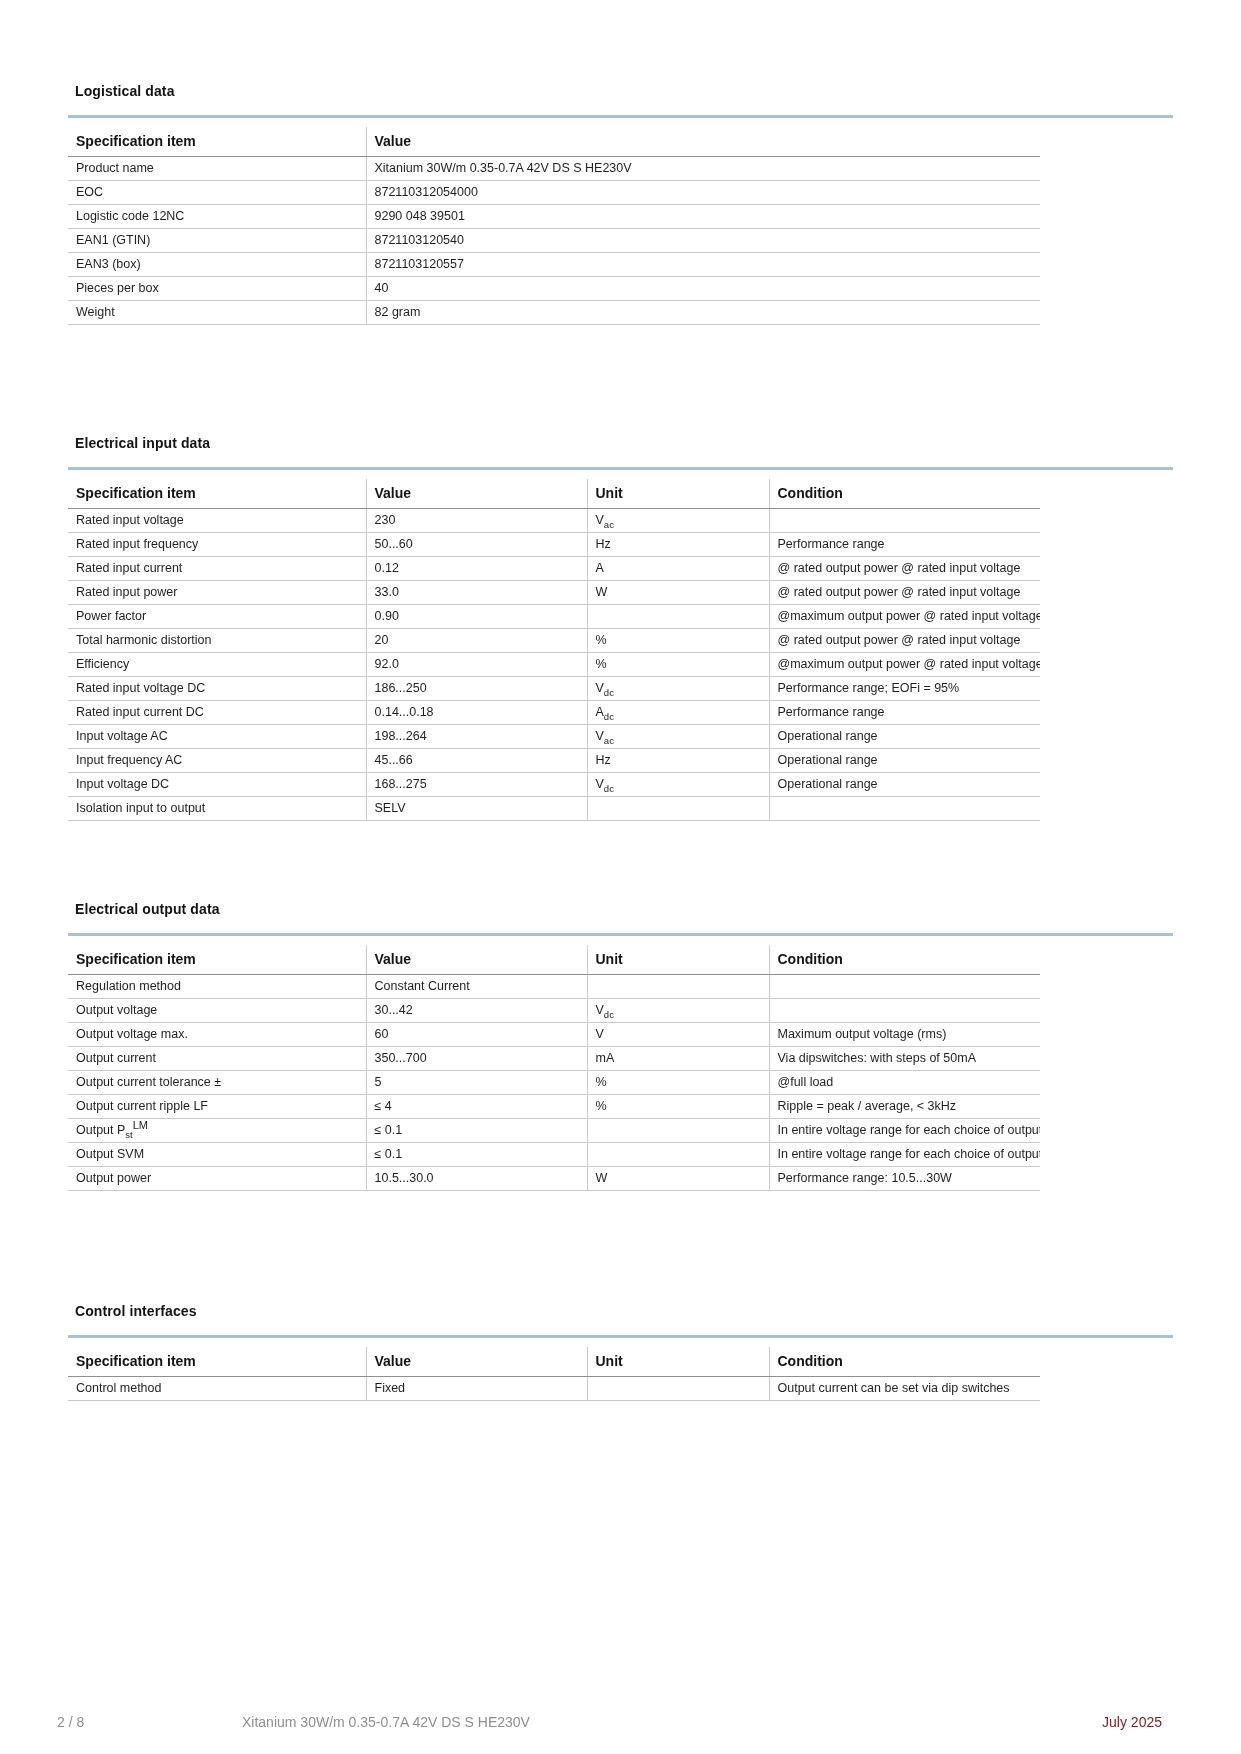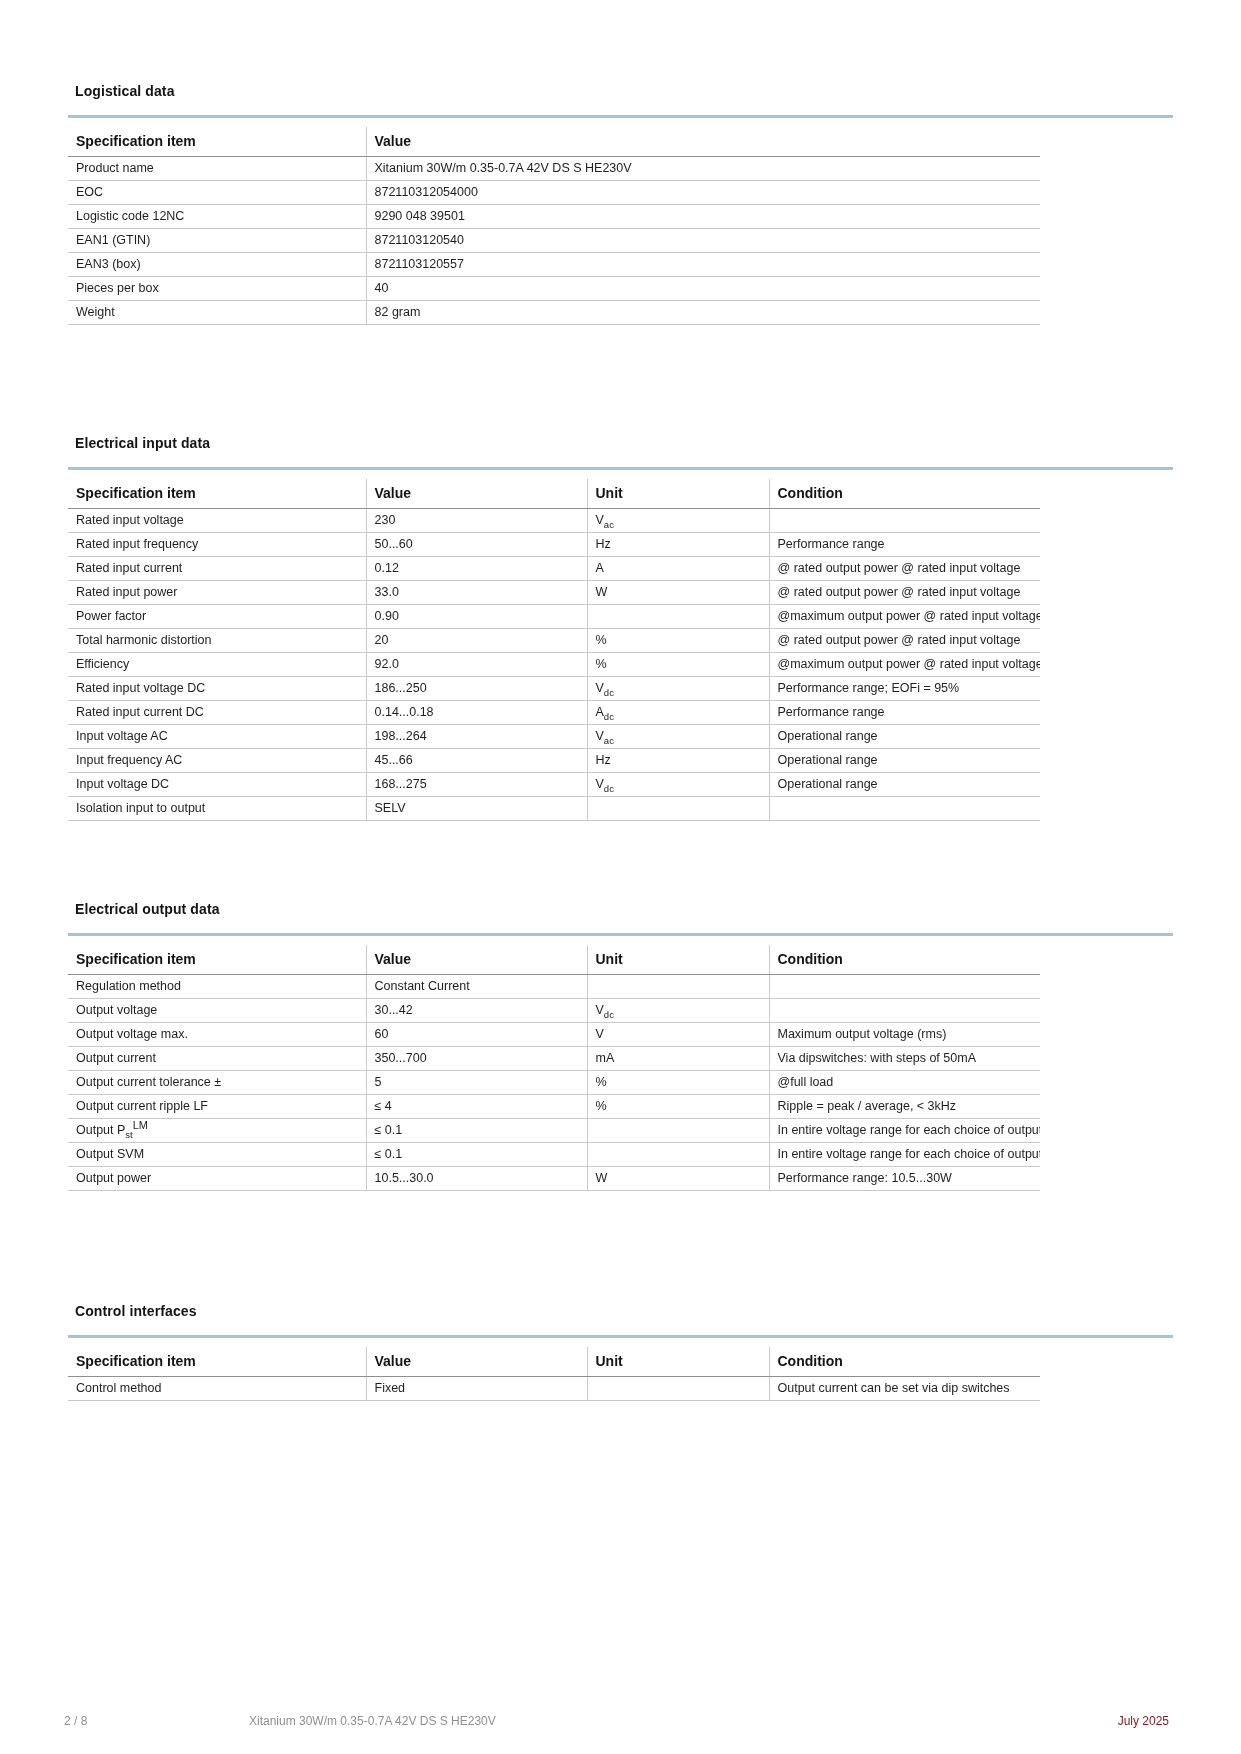--- a/index.html
+++ b/index.html
@@ -28,22 +28,22 @@
     color:#1f1f1f;
   }
   table.spec th + th, table.spec td + td { border-left:1px solid #c9c9c9; }
   sub { font-size:9.5px; line-height:0; }
   sup { font-size:11px; line-height:0; }
   #section-logistical { top:74px; }
   #section-input      { top:426px; }
   #section-output     { top:892px; }
   #section-control    { top:1294px; }
   .footer {
-    position:absolute; top:1714px; left:64px; width:1105px; height:18px;
-    font-size:12px; color:#8f8f8f;
+    position:absolute; top:1714px; left:57px; width:1105px; height:18px;
+    font-size:14px; color:#8f8f8f;
   }
   .footer .page-indicator { position:absolute; left:0; top:0; }
   .footer .product-name   { position:absolute; left:185px; top:0; }
   .footer .doc-date       { position:absolute; right:0; top:0; color:#7f1d1d; }
 </style>
 </head>
 <body>
 
 <div class="section" id="section-logistical">
   <h2 class="section-title">Logistical data</h2>

